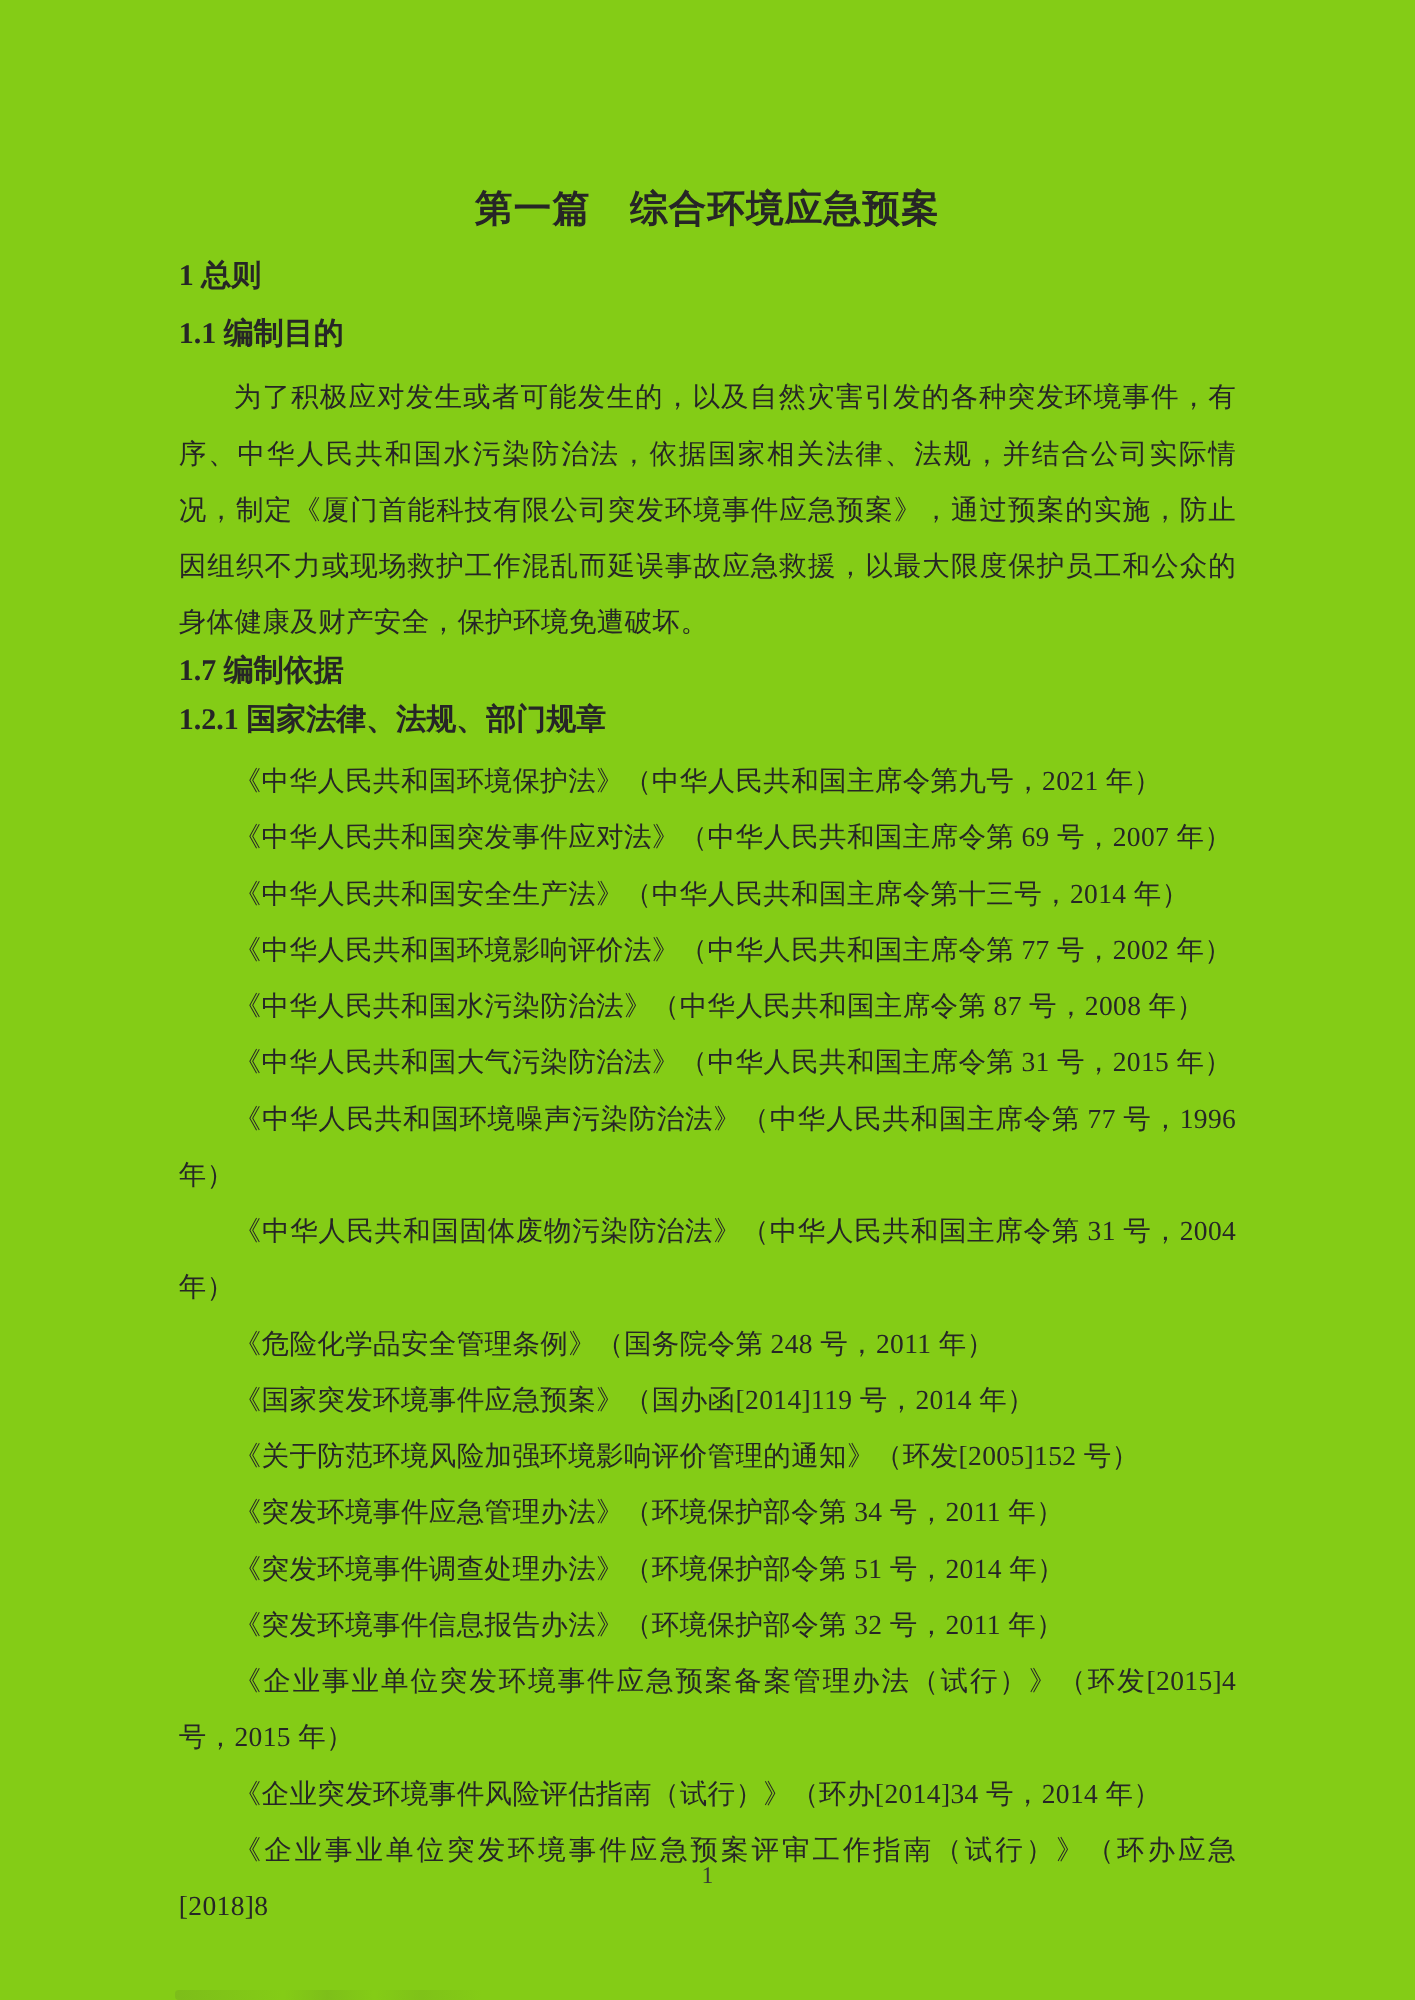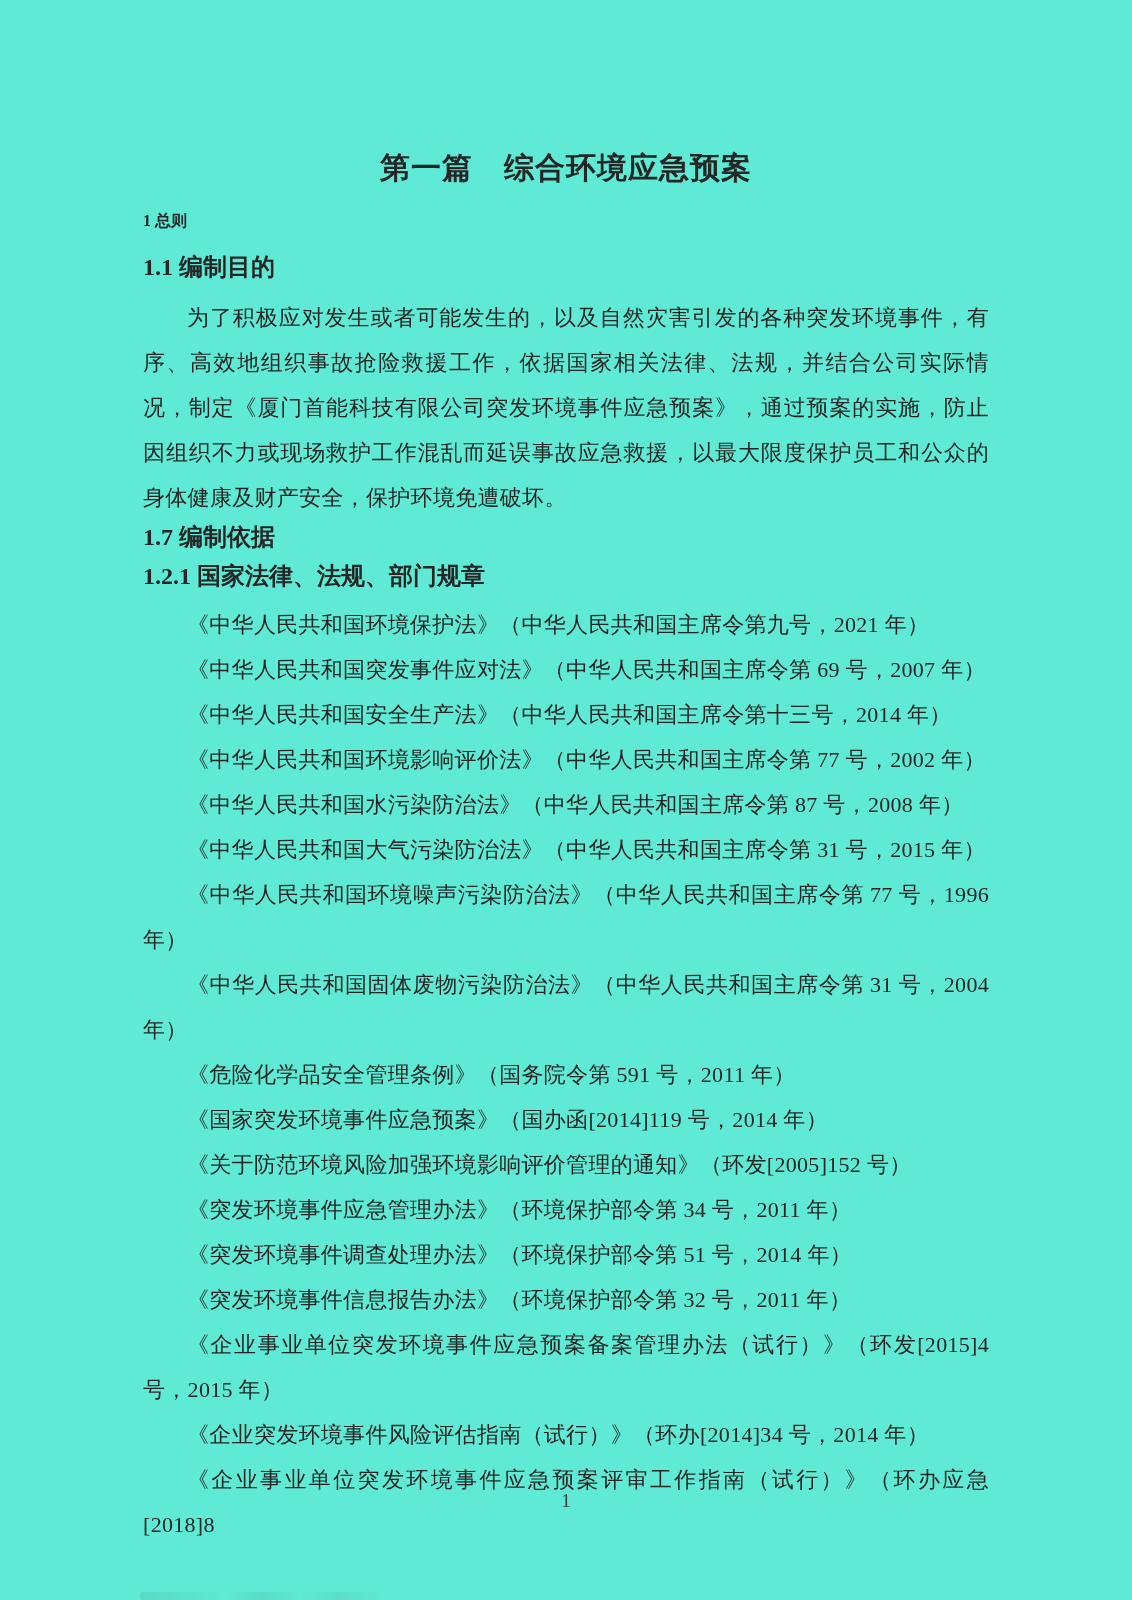--- a/index.html
+++ b/index.html
@@ -5,40 +5,40 @@
   html, body { margin: 0; padding: 0; }
   body {
     background: #e9e9e9;
     font-family: "Liberation Serif", "DejaVu Serif", serif;
   }
   .page {
     position: relative;
     width: 1132px;
     height: 1600px;
     margin: 0 auto;
-    background: #5eead4;
+    background: #84cc16;
     color: #262626;
     overflow: hidden;
   }
   .content {
     position: absolute;
     left: 143px;
     top: 146px;
     width: 846px;
   }
   .doc-title {
     font-size: 30px;
     font-weight: 700;
     line-height: 44px;
     text-align: center;
     margin: 0 0 14px 0;
     letter-spacing: 1px;
   }
   .h-level2 {
-    font-size: 16px;
+    font-size: 24px;
     font-weight: 700;
     line-height: 34px;
     margin: 0 0 12px 0;
   }
   .h-level3 {
     font-size: 24px;
     font-weight: 700;
     line-height: 34px;
     margin: 0 0 11px 0;
   }
@@ -86,35 +86,35 @@
 
 <div class="page">
   <div class="content">
 
     <h1 class="doc-title">第一篇　综合环境应急预案</h1>
 
     <h2 class="h-level2">1 总则</h2>
 
     <h3 class="h-level3">1.1 编制目的</h3>
 
-    <p class="body-text">为了积极应对发生或者可能发生的，以及自然灾害引发的各种突发环境事件，有序、高效地组织事故抢险救援工作，依据国家相关法律、法规，并结合公司实际情况，制定《厦门首能科技有限公司突发环境事件应急预案》，通过预案的实施，防止因组织不力或现场救护工作混乱而延误事故应急救援，以最大限度保护员工和公众的身体健康及财产安全，保护环境免遭破坏。</p>
+    <p class="body-text">为了积极应对发生或者可能发生的，以及自然灾害引发的各种突发环境事件，有序、中华人民共和国水污染防治法，依据国家相关法律、法规，并结合公司实际情况，制定《厦门首能科技有限公司突发环境事件应急预案》，通过预案的实施，防止因组织不力或现场救护工作混乱而延误事故应急救援，以最大限度保护员工和公众的身体健康及财产安全，保护环境免遭破坏。</p>
 
     <h3 class="h-level3 tight">1.7 编制依据</h3>
 
     <h4 class="h-level4">1.2.1 国家法律、法规、部门规章</h4>
 
     <p class="body-text reference">《中华人民共和国环境保护法》（中华人民共和国主席令第九号，2021 年）</p>
     <p class="body-text reference">《中华人民共和国突发事件应对法》（中华人民共和国主席令第 69 号，2007 年）</p>
     <p class="body-text reference">《中华人民共和国安全生产法》（中华人民共和国主席令第十三号，2014 年）</p>
     <p class="body-text reference">《中华人民共和国环境影响评价法》（中华人民共和国主席令第 77 号，2002 年）</p>
     <p class="body-text reference">《中华人民共和国水污染防治法》（中华人民共和国主席令第 87 号，2008 年）</p>
     <p class="body-text reference">《中华人民共和国大气污染防治法》（中华人民共和国主席令第 31 号，2015 年）</p>
     <p class="body-text reference">《中华人民共和国环境噪声污染防治法》（中华人民共和国主席令第 77 号，1996 年）</p>
     <p class="body-text reference">《中华人民共和国固体废物污染防治法》（中华人民共和国主席令第 31 号，2004 年）</p>
-    <p class="body-text reference">《危险化学品安全管理条例》（国务院令第 591 号，2011 年）</p>
+    <p class="body-text reference">《危险化学品安全管理条例》（国务院令第 248 号，2011 年）</p>
     <p class="body-text reference">《国家突发环境事件应急预案》（国办函[2014]119 号，2014 年）</p>
     <p class="body-text reference">《关于防范环境风险加强环境影响评价管理的通知》（环发[2005]152 号）</p>
     <p class="body-text reference">《突发环境事件应急管理办法》（环境保护部令第 34 号，2011 年）</p>
     <p class="body-text reference">《突发环境事件调查处理办法》（环境保护部令第 51 号，2014 年）</p>
     <p class="body-text reference">《突发环境事件信息报告办法》（环境保护部令第 32 号，2011 年）</p>
     <p class="body-text reference">《企业事业单位突发环境事件应急预案备案管理办法（试行）》（环发[2015]4 号，2015 年）</p>
     <p class="body-text reference">《企业突发环境事件风险评估指南（试行）》（环办[2014]34 号，2014 年）</p>
     <p class="body-text reference">《企业事业单位突发环境事件应急预案评审工作指南（试行）》（环办应急[2018]8</p>
 
   </div>

